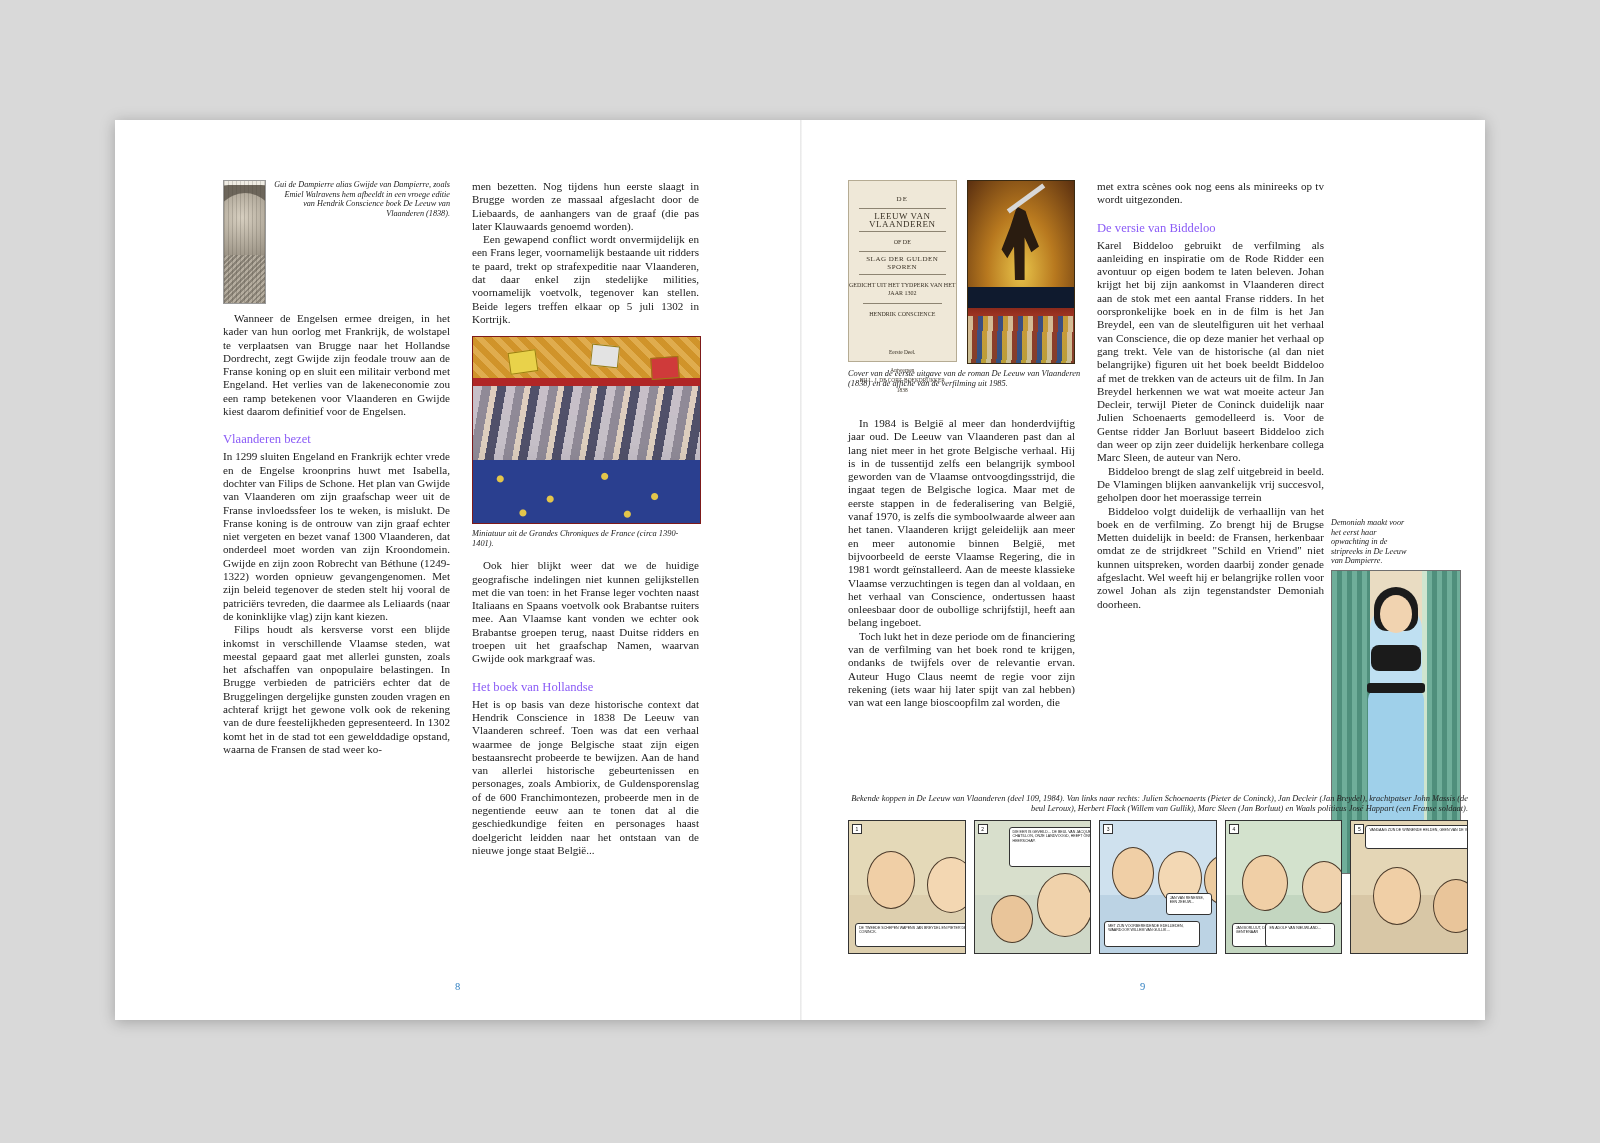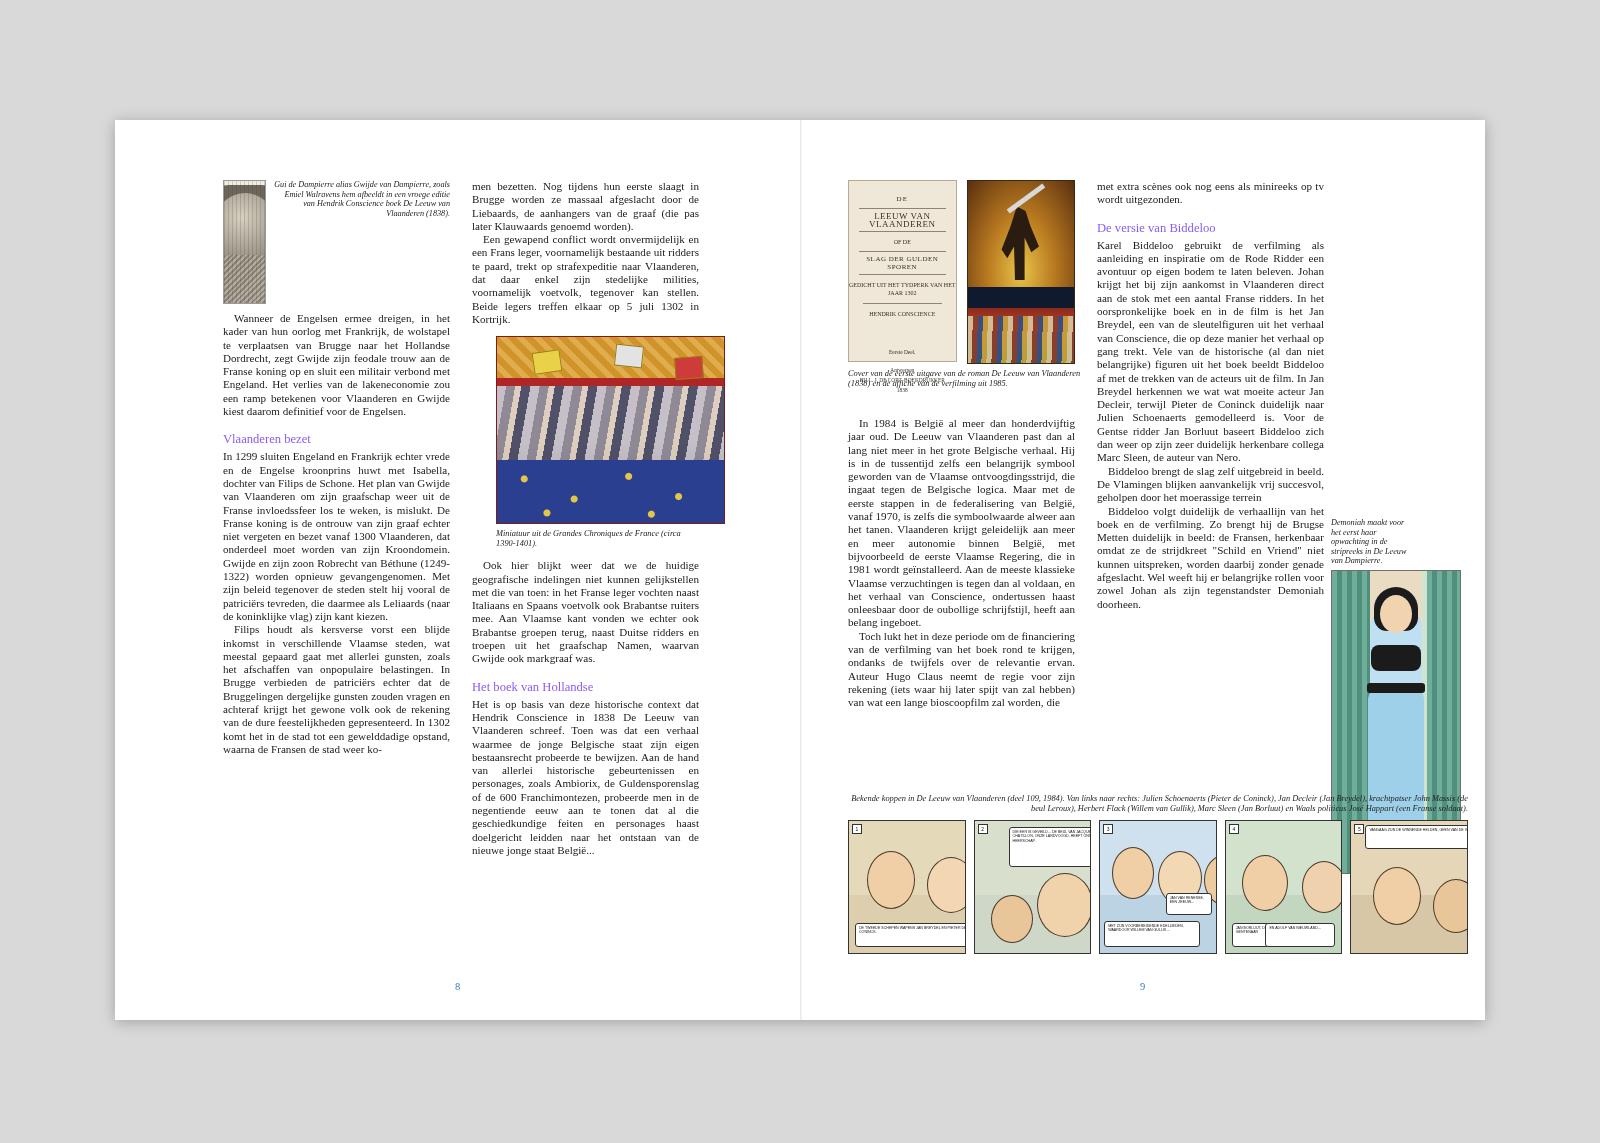--- a/index.html
+++ b/index.html
@@ -208,21 +208,21 @@
 
         <h3>Vlaanderen bezet</h3>
         <p class="noind">In 1299 sluiten Engeland en Frankrijk echter vrede en de Engelse kroonprins huwt met Isabella, dochter van Filips de Schone. Het plan van Gwijde van Vlaanderen om zijn graafschap weer uit de Franse invloedssfeer los te weken, is mislukt. De Franse koning is de ontrouw van zijn graaf echter niet vergeten en bezet vanaf 1300 Vlaanderen, dat onderdeel moet worden van zijn Kroondomein. Gwijde en zijn zoon Robrecht van Béthune (1249-1322) worden opnieuw gevangengenomen. Met zijn beleid tegenover de steden stelt hij vooral de patriciërs tevreden, die daarmee als Leliaards (naar de koninklijke vlag) zijn kant kiezen.</p>
         <p>Filips houdt als kersverse vorst een blijde inkomst in verschillende Vlaamse steden, wat meestal gepaard gaat met allerlei gunsten, zoals het afschaffen van onpopulaire belastingen. In Brugge verbieden de patriciërs echter dat de Bruggelingen dergelijke gunsten zouden vragen en achteraf krijgt het gewone volk ook de rekening van de dure feestelijkheden gepresenteerd. In 1302 komt het in de stad tot een gewelddadige opstand, waarna de Fransen de stad weer ko-</p>
       </div>
 
       <div class="col">
         <p class="noind">men bezetten. Nog tijdens hun eerste slaagt in Brugge worden ze massaal afgeslacht door de Liebaards, de aanhangers van de graaf (die pas later Klauwaards genoemd worden).</p>
         <p>Een gewapend conflict wordt onvermijdelijk en een Frans leger, voornamelijk bestaande uit ridders te paard, trekt op strafexpeditie naar Vlaanderen, dat daar enkel zijn stedelijke milities, voornamelijk voetvolk, tegenover kan stellen. Beide legers treffen elkaar op 5 juli 1302 in Kortrijk.</p>
 
-        <div class="fig" style="margin-top:10px;margin-left:24px;">
+        <div class="fig" style="margin-top:10px;">
           <div class="miniature">
             <div class="sky"></div>
             <div class="gold"></div>
             <div class="knights"></div>
             <div class="ground"></div>
             <div class="fleur"></div>
             <div class="banner b1"></div>
             <div class="banner b2"></div>
             <div class="banner b3"></div>
           </div>

